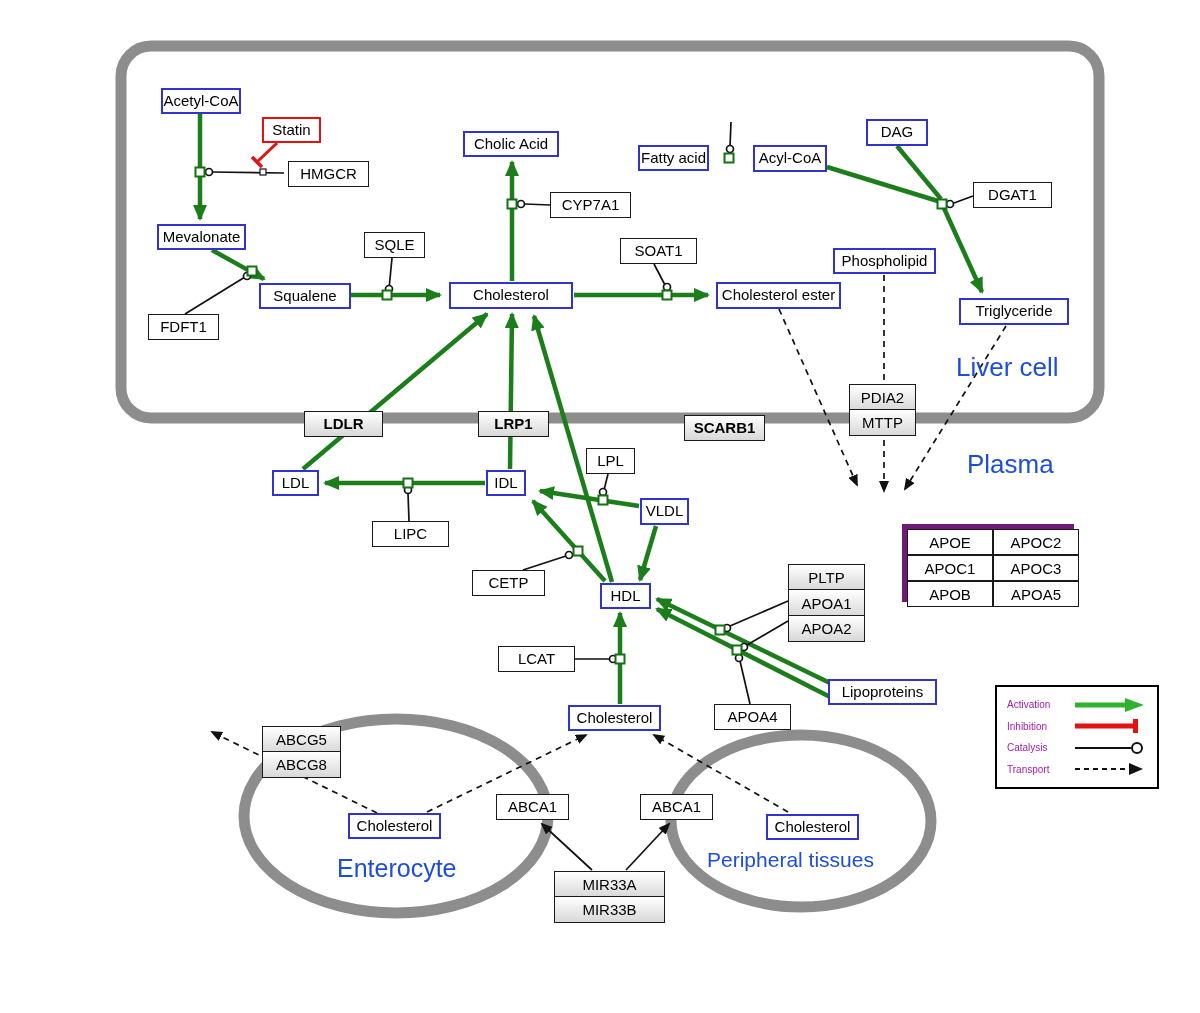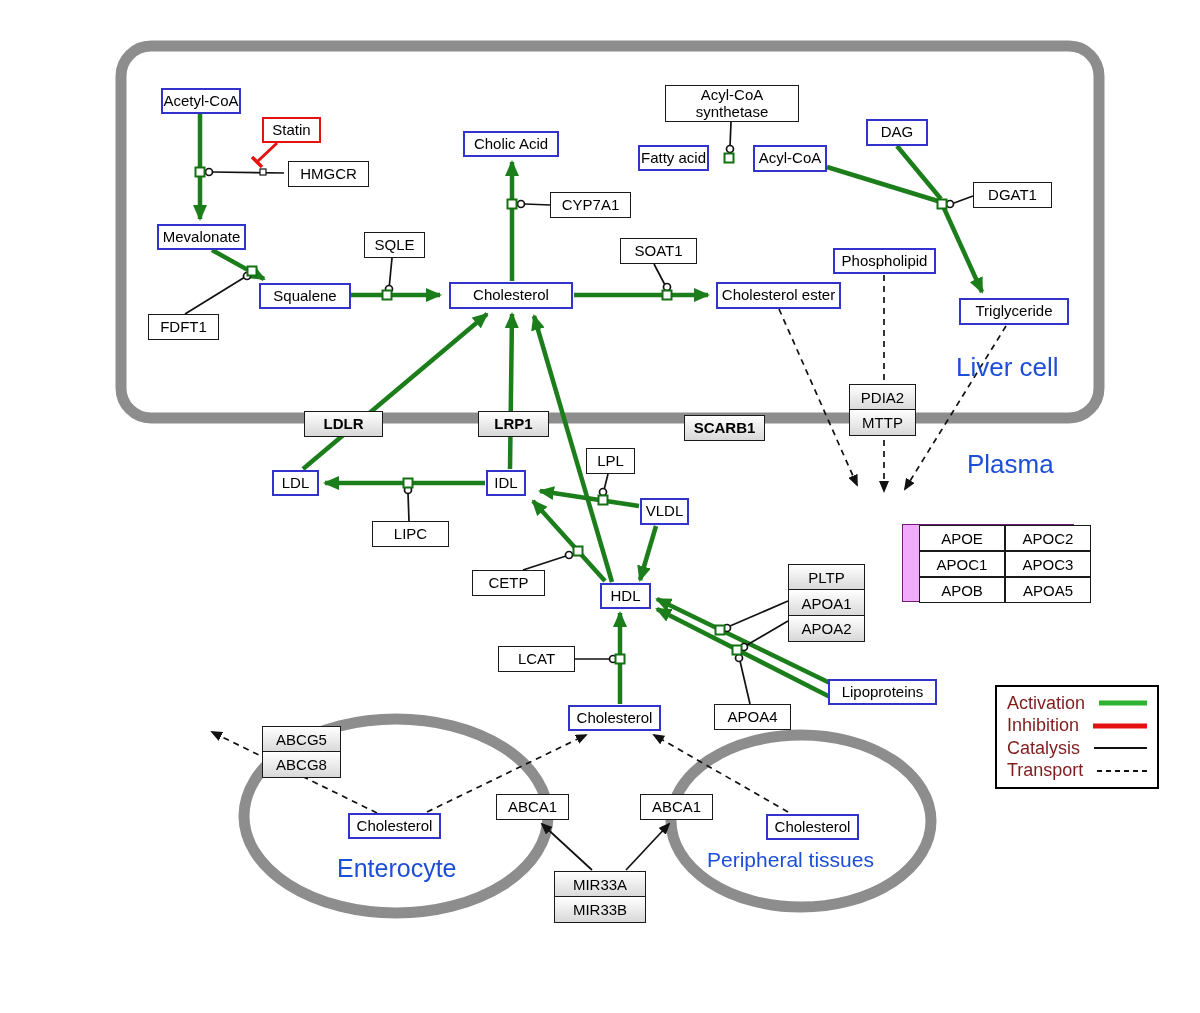--- a/index.html
+++ b/index.html
@@ -11,29 +11,29 @@
   .met{border:2.5px solid #3232cd;}
   .enz{border:1.6px solid #1a1a1a;}
   .redb{border:2.5px solid #e51212;}
   .grayfill{background:linear-gradient(180deg,#ffffff 0%,#d8d8d8 100%);font-weight:bold;}
   .stack{position:absolute;z-index:2;display:flex;flex-direction:column;box-sizing:border-box;}
   .stack .cell{flex:1;display:flex;align-items:center;justify-content:center;text-align:center;
         border:1.6px solid #1a1a1a;box-sizing:border-box;font-size:15px;
         background:linear-gradient(180deg,#ffffff 0%,#d8d8d8 100%);}
   .stack .cell + .cell{margin-top:-1.6px;}
   .apotable{position:absolute;z-index:2;display:grid;grid-template-columns:86px 86px;
-        grid-auto-rows:26px;box-sizing:border-box;border:1px solid #701a75;background:#f0abfc;padding-left:16px;}
+        grid-auto-rows:26px;box-sizing:border-box;border:5px solid #701a75;background:#0f172a;}
   .apotable .cell{display:flex;align-items:center;justify-content:center;
         border:0.9px solid #1a1a1a;font-size:15px;background:#fff;}
   .comp-label{position:absolute;z-index:2;font-weight:normal;color:#1d4ed8;white-space:nowrap;}
   .legend{position:absolute;z-index:3;border:2.5px solid #000;background:#fff;
         display:flex;flex-direction:column;justify-content:space-evenly;
         padding:4px 10px;box-sizing:border-box;}
   .legend-row{display:flex;align-items:center;justify-content:space-between;gap:12px;
-        font-size:18px;color:#7f1d1d;}
+        font-size:10px;color:#a21caf;}
 </style>
 </head>
 <body>
 
 <div class="canvas">
 
   <svg class="edges" width="1200" height="1013" viewBox="0 0 1200 1013">
     <defs>
       <marker id="ag" markerUnits="userSpaceOnUse" markerWidth="16" markerHeight="14" refX="14" refY="7" orient="auto">
         <path d="M0,0 L16,7 L0,14 z" fill="#1b7e1b"></path>
@@ -158,21 +158,20 @@
   <div class="node met" style="left:568px;top:705px;width:93px;height:26px">Cholesterol</div>
   <div class="node met" style="left:828px;top:679px;width:109px;height:26px">Lipoproteins</div>
   <div class="node met" style="left:348px;top:813px;width:93px;height:26px">Cholesterol</div>
   <div class="node met" style="left:766px;top:814px;width:93px;height:26px">Cholesterol</div>
 
   <div class="node redb" style="left:262px;top:117px;width:59px;height:26px">Statin</div>
   <div class="node enz" style="left:288px;top:161px;width:81px;height:26px">HMGCR</div>
   <div class="node enz" style="left:364px;top:232px;width:61px;height:26px">SQLE</div>
   <div class="node enz" style="left:148px;top:314px;width:71px;height:26px">FDFT1</div>
   <div class="node enz" style="left:550px;top:192px;width:81px;height:26px">CYP7A1</div>
-  <div class="node enz" style="left:665px;top:85px;width:134px;height:37px;padding:0 20px">Acyl-CoA synthetase</div>
   <div class="node enz" style="left:973px;top:182px;width:79px;height:26px">DGAT1</div>
   <div class="node enz" style="left:620px;top:238px;width:77px;height:26px">SOAT1</div>
   <div class="node enz grayfill" style="left:304px;top:411px;width:79px;height:26px">LDLR</div>
   <div class="node enz grayfill" style="left:478px;top:411px;width:71px;height:26px">LRP1</div>
   <div class="node enz grayfill" style="left:684px;top:415px;width:81px;height:26px">SCARB1</div>
   <div class="node enz" style="left:586px;top:448px;width:49px;height:26px">LPL</div>
   <div class="node enz" style="left:372px;top:521px;width:77px;height:26px">LIPC</div>
   <div class="node enz" style="left:472px;top:570px;width:73px;height:26px">CETP</div>
   <div class="node enz" style="left:498px;top:646px;width:77px;height:26px">LCAT</div>
   <div class="node enz" style="left:714px;top:704px;width:77px;height:26px">APOA4</div>
@@ -185,21 +184,21 @@
   </div>
   <div class="stack" style="left:788px;top:564px;width:77px;height:78px">
     <div class="cell">PLTP</div>
     <div class="cell">APOA1</div>
     <div class="cell">APOA2</div>
   </div>
   <div class="stack" style="left:262px;top:726px;width:79px;height:52px">
     <div class="cell">ABCG5</div>
     <div class="cell">ABCG8</div>
   </div>
-  <div class="stack" style="left:554px;top:871px;width:92px;height:52px">
+  <div class="stack" style="left:554px;top:871px;width:111px;height:52px">
     <div class="cell">MIR33A</div>
     <div class="cell">MIR33B</div>
   </div>
 
   <div class="apotable" style="left:902px;top:524px;width:172px;height:78px">
     <div class="cell">APOE</div>
     <div class="cell">APOC2</div>
     <div class="cell">APOC1</div>
     <div class="cell">APOC3</div>
     <div class="cell">APOB</div>

